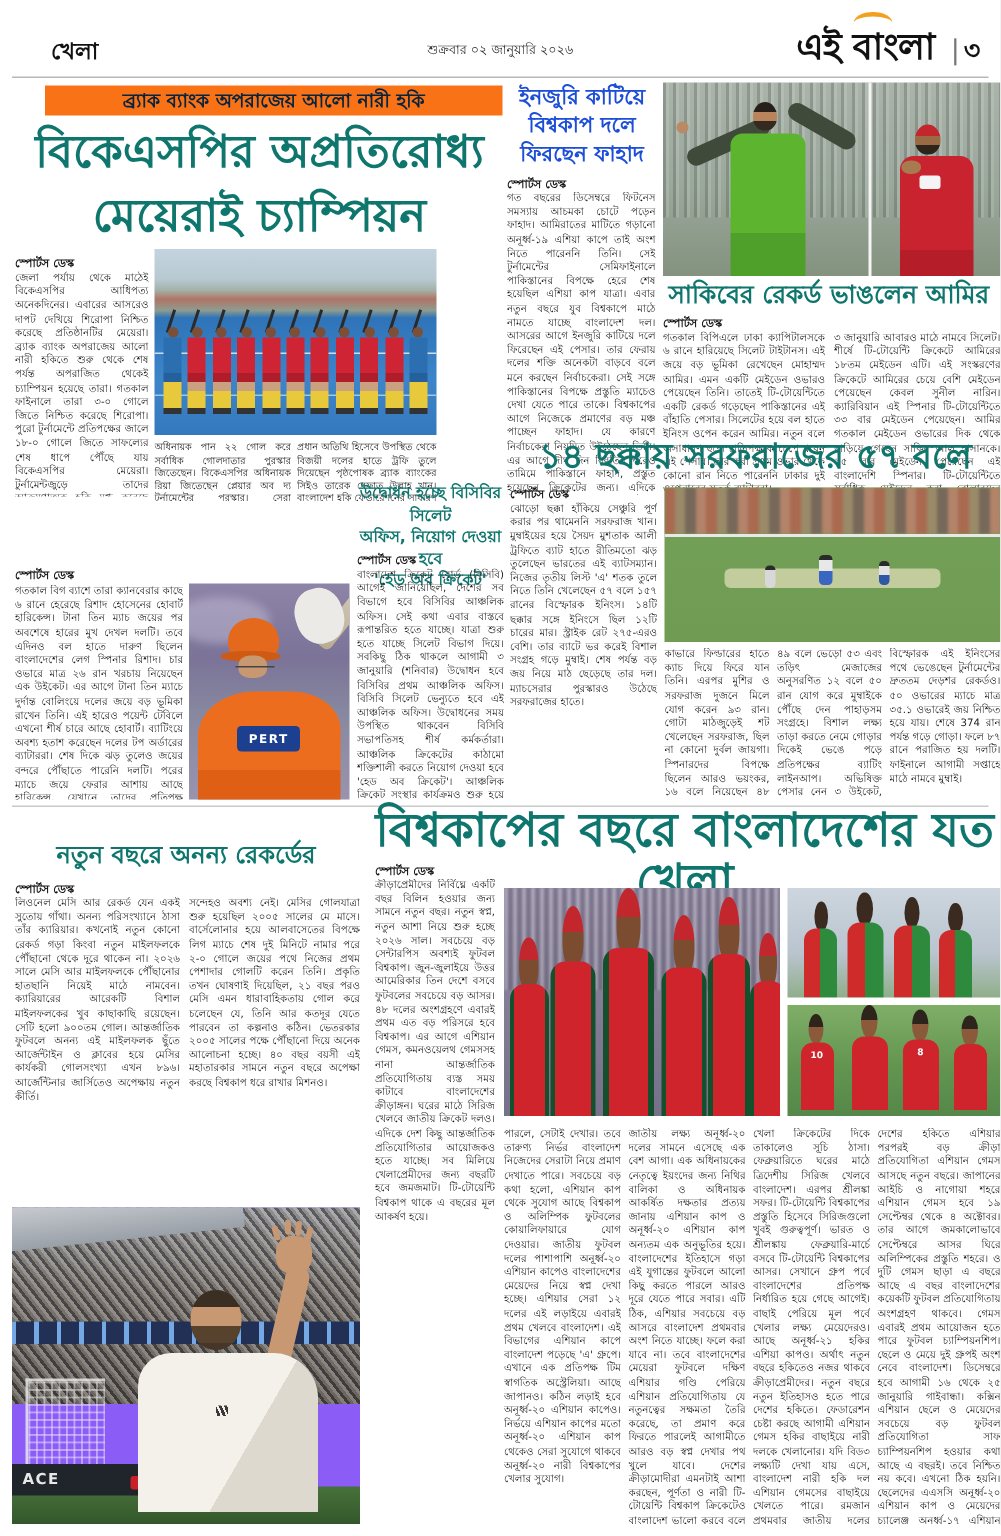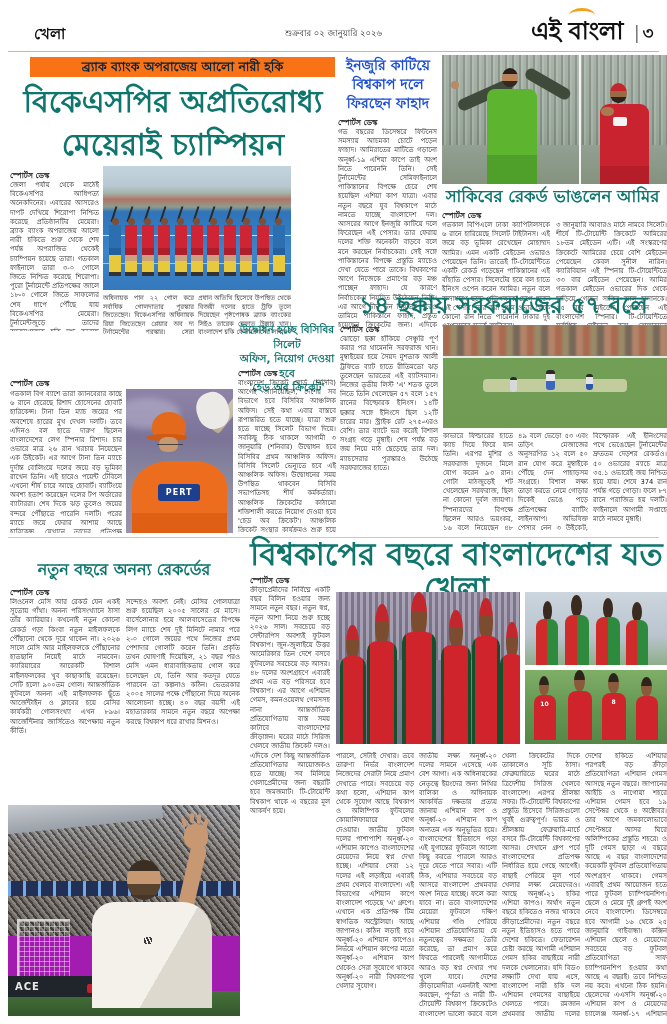--- a/index.html
+++ b/index.html
@@ -67,21 +67,21 @@
   
   .ph-sarf{background:linear-gradient(180deg,#74a158 0%,#6f9b53 100%);}
   .ph-sarf .crowd{left:0;top:0;width:100%;height:30%;
       background:repeating-linear-gradient(90deg,#a96a50 0 7px,#9a8a68 7px 14px,#77685a 14px 21px,#b3836a 21px 28px);filter:blur(1.2px);}
   .ph-sarf .fence{left:0;top:30%;width:100%;height:2px;background:#e8e8e8;}
   .ph-sarf .pitch{left:18%;top:52%;width:64%;height:13%;background:#c3cc9c;border-radius:4px;filter:blur(.4px);}
   .ph-sarf .f1{left:46%;top:44%;width:9px;height:20px;background:linear-gradient(180deg,#2a2a2a 0 18%,#e8e8e8 18% 55%,#3a65c0 55%);border-radius:3px;}
   .ph-sarf .f2{left:30%;top:50%;width:7px;height:15px;background:linear-gradient(180deg,#2a2a2a 0 20%,#d8d8d8 20%);border-radius:3px;}
   .ph-sarf .f3{left:64%;top:48%;width:7px;height:16px;background:linear-gradient(180deg,#2a2a2a 0 20%,#e3e3e3 20% 60%,#2f57a8 60%);border-radius:3px;}
   
-  .ph-messi{background:#a21caf;}
+  .ph-messi{background:#8b5cf6;}
   .ph-messi .crowd{left:0;top:0;width:100%;height:62%;
      background:repeating-linear-gradient(52deg,rgba(235,235,240,.30) 0 2px,rgba(30,30,35,.45) 2px 4px,rgba(150,140,130,.35) 4px 6px),
                 linear-gradient(180deg,#8d8f93 0%,#6d6862 40%,#555049 100%);}
   .ph-messi .roof{left:-4%;top:0;width:70%;height:14%;background:linear-gradient(180deg,#c8ccd1,#9aa0a8);transform:rotate(-6deg);transform-origin:left top;}
   .ph-messi .board{left:0;top:36%;width:100%;height:7%;background:#223055;
      background-image:repeating-linear-gradient(90deg,rgba(130,190,255,.85) 0 3px,transparent 3px 15px);}
   .ph-messi .goal{left:4%;top:54%;width:22%;height:32%;opacity:.8;border-left:2px solid #eee;border-top:2px solid #eee;
      background-image:linear-gradient(rgba(255,255,255,.55) 1px,transparent 1px),linear-gradient(90deg,rgba(255,255,255,.55) 1px,transparent 1px);
      background-size:5px 5px;}
   .ph-messi .grass{left:0;bottom:0;width:100%;height:12%;background:linear-gradient(180deg,#47713a,#33572b);}

